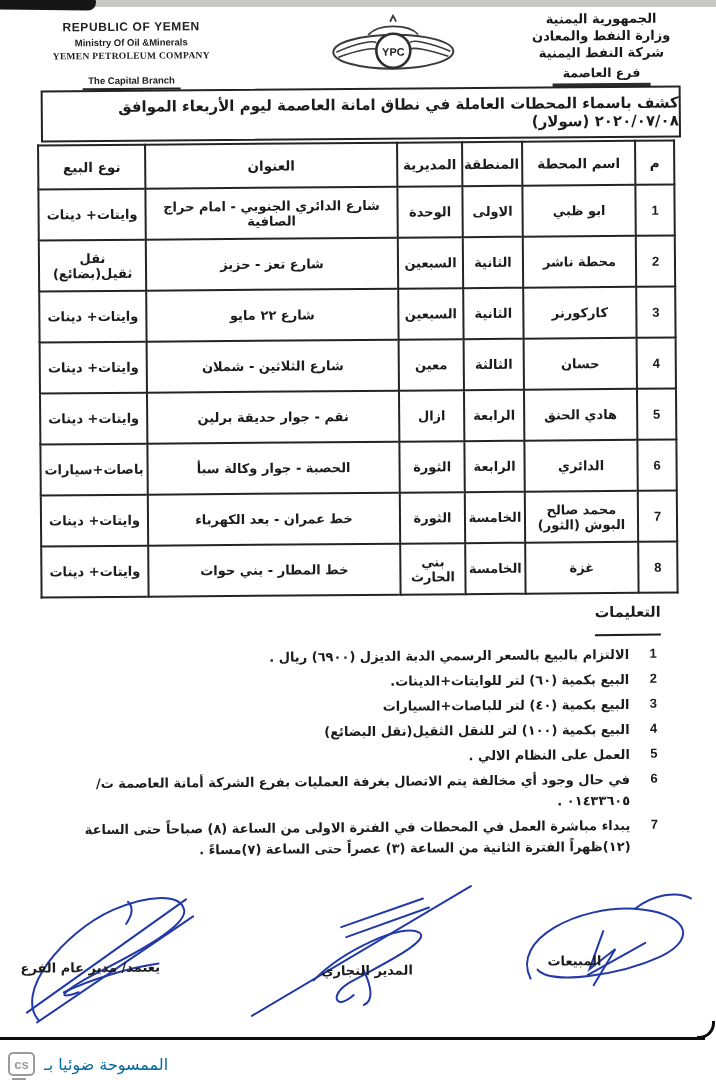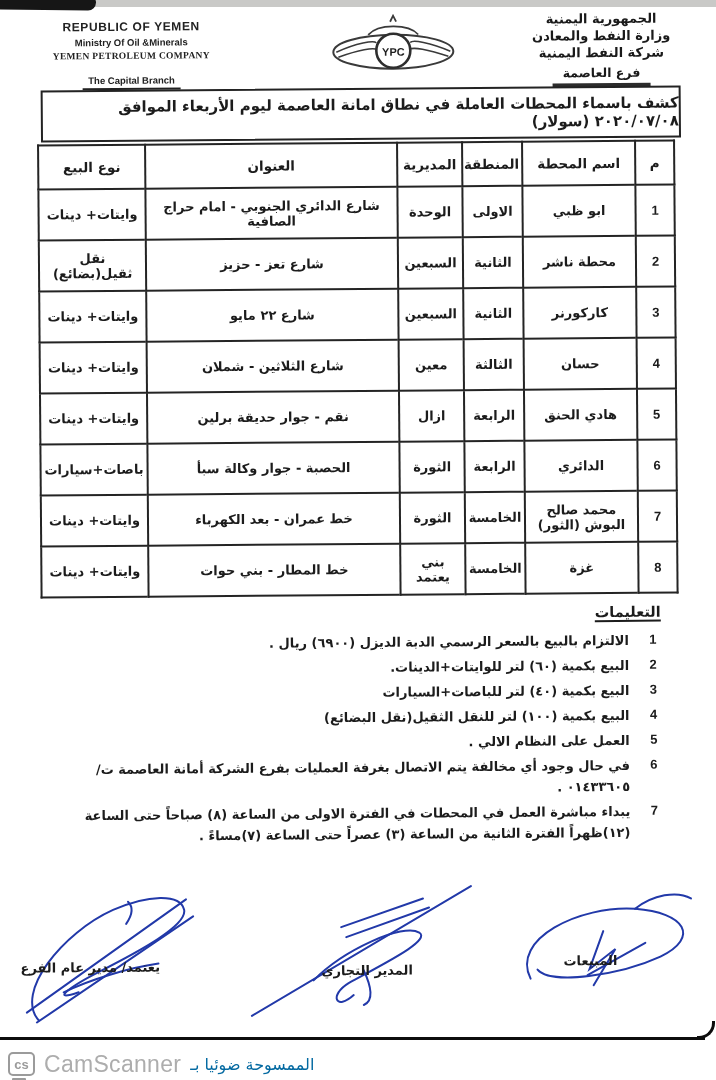--- a/index.html
+++ b/index.html
@@ -34,36 +34,36 @@
   table.stations th { height:44px; font-size:13.5px; }
   table.stations td { height:51px; font-size:13px; }
   td.addr { font-size:11.5px; }
   td.xs-addr { font-size:10px; }
   td.xs { font-size:8.5px; }
   td.sq { font-size:11px; letter-spacing:-0.5px; }
   td.no-cell { font-size:12px; font-family:"Liberation Sans", sans-serif; }
 
   
   .instructions { position:absolute; top:604px; right:56px; width:604px; direction:rtl; text-align:right; }
-  .instructions h3 { display:inline-block; font-size:14.5px; font-weight:bold; border-bottom:2.5px solid #1c1c1c; padding-bottom:0; margin-bottom:8px; }
+  .instructions h3 { display:inline-block; font-size:14.5px; font-weight:bold; border-bottom:2.5px solid #1c1c1c; padding-bottom:14px; margin-bottom:8px; }
   .instructions ol { list-style:none; }
   .instructions li { display:flex; gap:16px; margin-bottom:4px; align-items:flex-start; }
   .instructions li .num { flex:0 0 16px; text-align:center; font-family:"Liberation Sans", sans-serif; font-weight:bold; font-size:13px; padding-top:2px; }
   .instructions li .txt { font-size:13px; font-weight:bold; line-height:21px; }
 
   
   .sig { position:absolute; }
   .sig svg { position:absolute; left:0; top:0; }
   .sig .lbl { position:absolute; font-size:13px; font-weight:bold; direction:rtl; white-space:nowrap; }
   .sig-gm { left:5px; top:870px; width:240px; height:155px; }
   .sig-gm .lbl { left:12px; top:88px; }
   .sig-com { left:240px; top:875px; width:235px; height:145px; }
   .sig-com .lbl { left:78px; top:88px; }
   .sig-sales { left:492px; top:885px; width:218px; height:130px; }
-  .sig-sales .lbl { left:68px; top:70px; }
+  .sig-sales .lbl { left:52px; top:70px; }
 
   
   .page-edge { position:absolute; left:0; top:1037px; width:705px; height:2.5px; background:#0d0d0d; }
   .page-edge-corner { position:absolute; right:1px; top:1021px; width:18px; height:18px; border-right:3px solid #0d0d0d; border-bottom:3px solid #0d0d0d; border-bottom-right-radius:16px; }
   .camscanner { position:absolute; left:0; top:1040px; width:716px; height:48px; background:#ffffff; display:flex; align-items:center; padding-left:8px; gap:9px; }
   .cs-icon { width:27px; height:24px; border:2.5px solid #9b9b9b; border-radius:5px; color:#9b9b9b; font-family:"Liberation Sans", sans-serif; font-weight:bold; font-size:13px; display:flex; align-items:center; justify-content:center; position:relative; }
   .cs-icon::after { content:""; position:absolute; left:2px; bottom:-8px; width:14px; height:4px; background:#9b9b9b; border-radius:1px; }
   .cs-brand { font-family:"Liberation Sans", sans-serif; font-size:23px; color:#adadad; letter-spacing:0.3px; }
   .cs-ar { font-size:16px; color:#0369a1; direction:rtl; }
 </style>
@@ -182,21 +182,21 @@
           <td class="xs">محمد صالح البوش (الثور)</td>
           <td>الخامسة</td>
           <td>الثورة</td>
           <td class="addr">خط عمران - بعد الكهرباء</td>
           <td>وايتات+ دينات</td>
         </tr>
         <tr>
           <td class="no-cell">8</td>
           <td>غزة</td>
           <td>الخامسة</td>
-          <td class="sq">بني يعتمد</td>
+          <td class="sq">بني الحارث</td>
           <td class="addr">خط المطار - بني حوات</td>
           <td>وايتات+ دينات</td>
         </tr>
       </tbody>
   </table>
 
   <section class="instructions">
     <h3>التعليمات</h3>
     <ol>
         <li>
@@ -268,15 +268,14 @@
     <span class="lbl">المبيعات</span>
   </div>
 
 </div>
 
 <div class="page-edge"></div>
 <div class="page-edge-corner"></div>
 
 <footer class="camscanner">
   <span class="cs-icon">cs</span>
-  <span class="cs-brand">CamScanner</span>
   <span class="cs-ar">الممسوحة ضوئيا بـ</span>
 </footer>
 
 </body></html>

